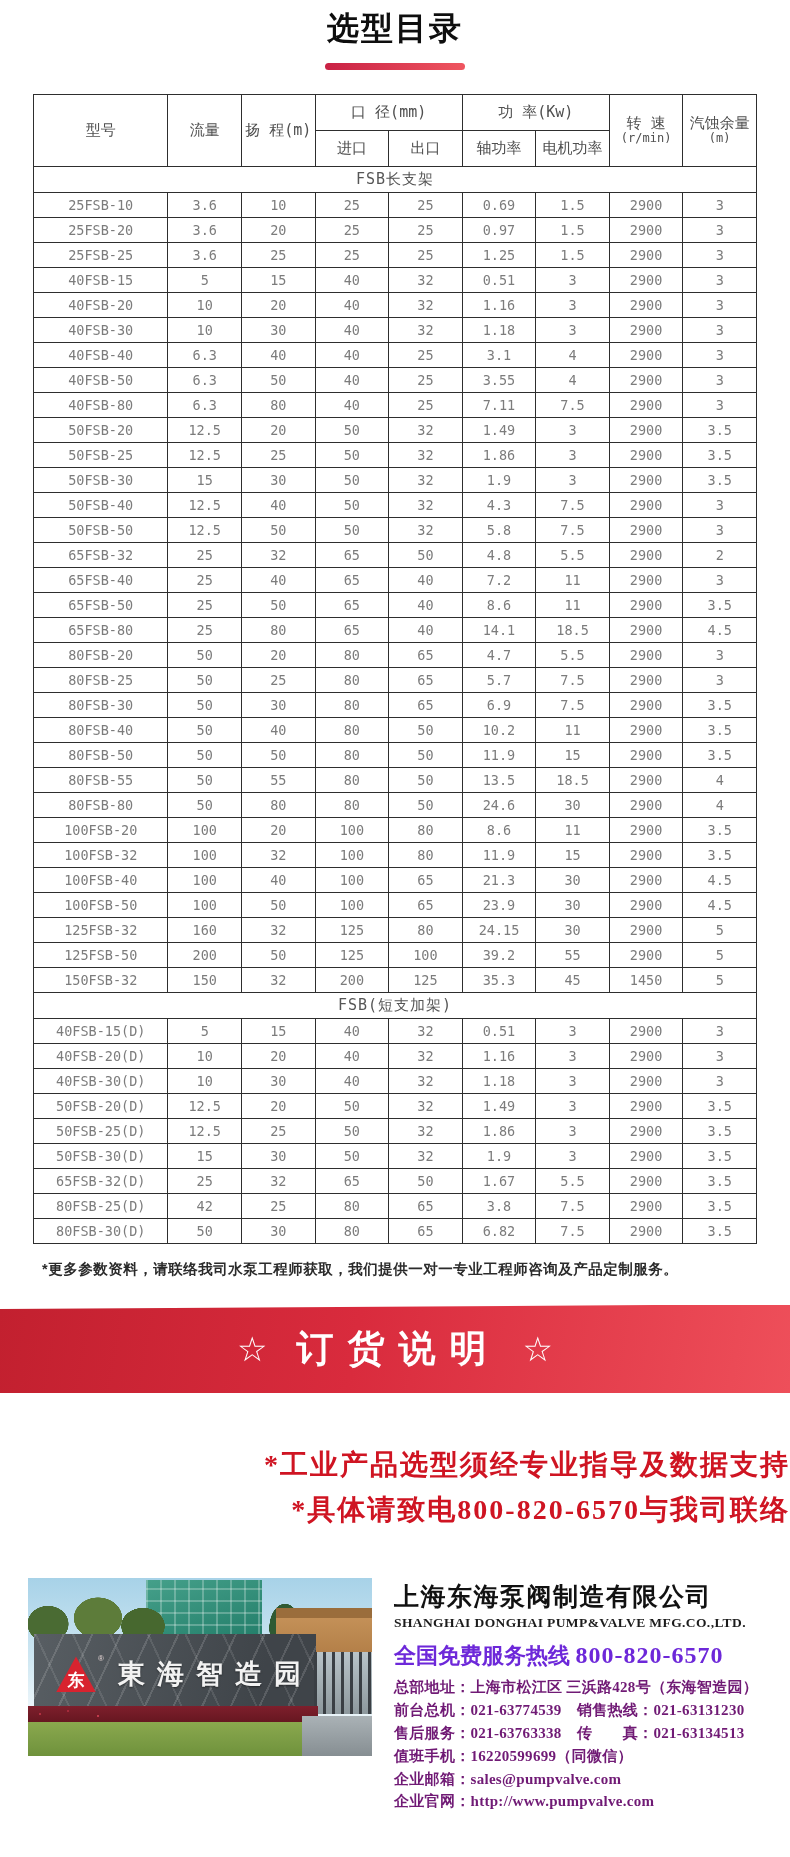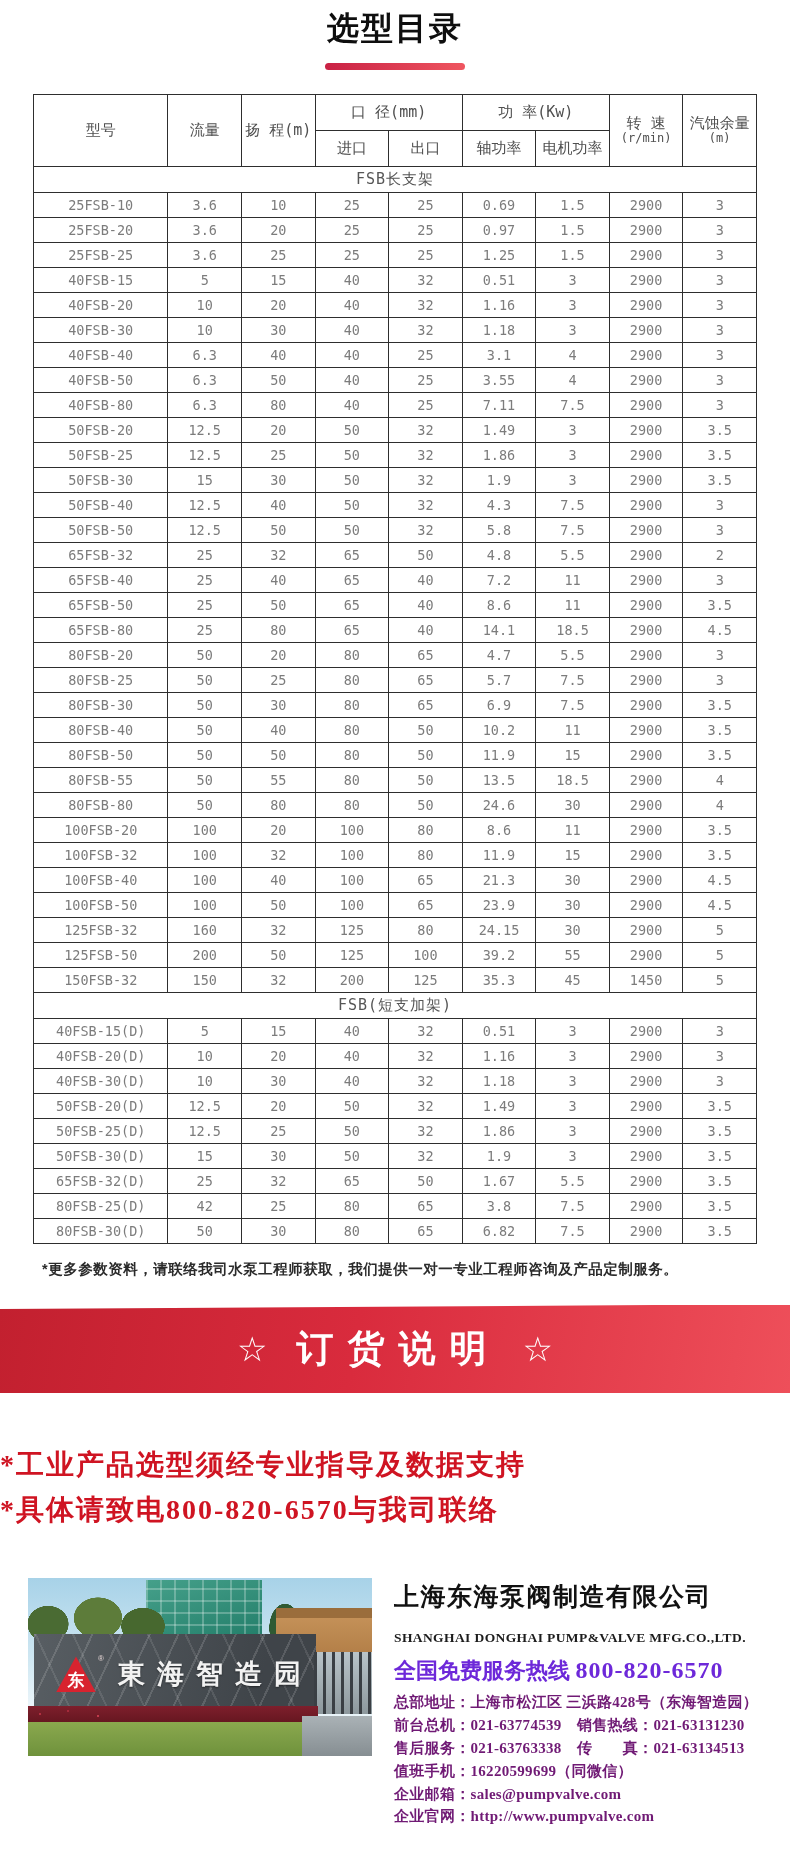--- a/index.html
+++ b/index.html
@@ -54,21 +54,21 @@
     background:#ffffff; transform:skewY(-0.35deg); transform-origin:left;
   }
   .order-banner .banner-inner {
     display:flex; align-items:center; gap:22px; color:#ffffff;
   }
   .order-banner .star { font-size:34px; line-height:1; }
   .order-banner .banner-text {
     font-size:37px; font-weight:bold; letter-spacing:14px; text-indent:7px;
   }
   
-  .notice-block { margin-top:50px; text-align:left; }
+  .notice-block { margin-top:50px; text-align:right; }
   .notice-line {
     font-family:"Liberation Serif", serif;
     font-size:28px; font-weight:bold; color:#cf1422;
     letter-spacing:2px; line-height:1.6;
   }
   
   .company-section {
     margin:46px 28px 0 28px; display:flex; align-items:flex-start;
   }
   
@@ -152,21 +152,21 @@
     background:linear-gradient(#aab2b6,#868e92);
   }
   
   .company-info { margin-left:22px; padding-top:2px; }
   .company-name-cn {
     font-size:25px; font-weight:bold; color:#111; letter-spacing:1.5px;
     white-space:nowrap;
   }
   .company-name-en {
     font-family:"Liberation Serif", serif; font-size:13.5px; font-weight:bold;
-    color:#1c1c1c; margin-top:17px; letter-spacing:0.4px; white-space:nowrap;
+    color:#1c1c1c; margin-top:2px; letter-spacing:0.4px; white-space:nowrap;
   }
   .company-hotline {
     font-family:"Liberation Serif", serif; font-weight:bold;
     color:#6d28d9; font-size:22px; margin-top:10px; white-space:nowrap;
   }
   .company-hotline .num { font-size:24px; letter-spacing:1px; }
   .company-details { margin-top:5px; }
   .detail-line {
     font-family:"Liberation Serif", serif; font-weight:bold;
     font-size:15px; color:#701a75; line-height:1.52; white-space:nowrap;

